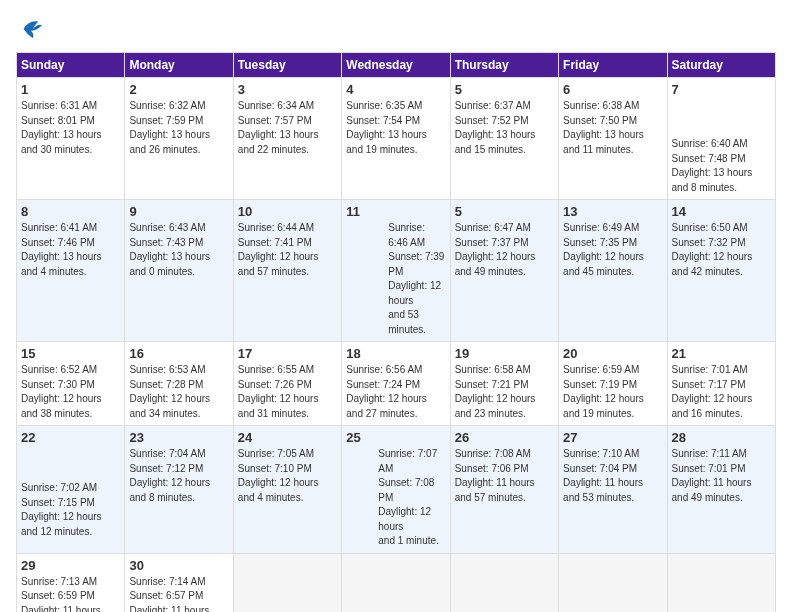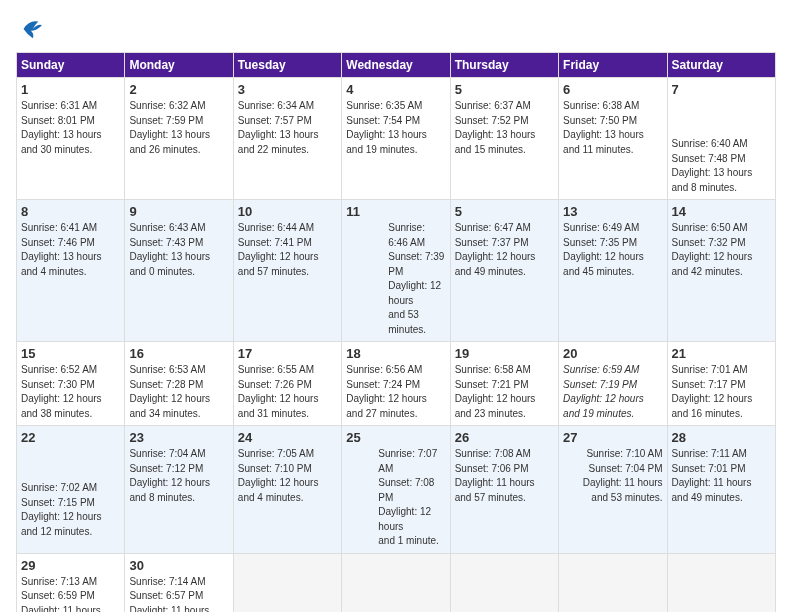--- a/index.html
+++ b/index.html
@@ -242,21 +242,21 @@
         </td>
         <td>
           <div class="day-num">19</div>
           <div class="day-info" style="white-space: pre-line;">Sunrise: 6:58 AM
 Sunset: 7:21 PM
 Daylight: 12 hours
 and 23 minutes.</div>
         </td>
         <td>
           <div class="day-num">20</div>
-          <div class="day-info" style="white-space: pre-line; font-style: italic;">Sunrise: 6:59 AM
+          <div class="day-info" style="white-space: pre-line;">Sunrise: 6:59 AM
 Sunset: 7:19 PM
 Daylight: 12 hours
 and 19 minutes.</div>
         </td>
         <td>
           <div class="day-num">21</div>
           <div class="day-info" style="white-space: pre-line;">Sunrise: 7:01 AM
 Sunset: 7:17 PM
 Daylight: 12 hours
 and 16 minutes.</div>
@@ -293,21 +293,21 @@
         </td>
         <td>
           <div class="day-num">26</div>
           <div class="day-info" style="white-space: pre-line;">Sunrise: 7:08 AM
 Sunset: 7:06 PM
 Daylight: 11 hours
 and 57 minutes.</div>
         </td>
         <td>
           <div class="day-num">27</div>
-          <div class="day-info" style="white-space: pre-line; text-align: right;">Sunrise: 7:10 AM
+          <div class="day-info" style="white-space: pre-line;">Sunrise: 7:10 AM
 Sunset: 7:04 PM
 Daylight: 11 hours
 and 53 minutes.</div>
         </td>
         <td>
           <div class="day-num">28</div>
           <div class="day-info" style="white-space: pre-line;">Sunrise: 7:11 AM
 Sunset: 7:01 PM
 Daylight: 11 hours
 and 49 minutes.</div>

